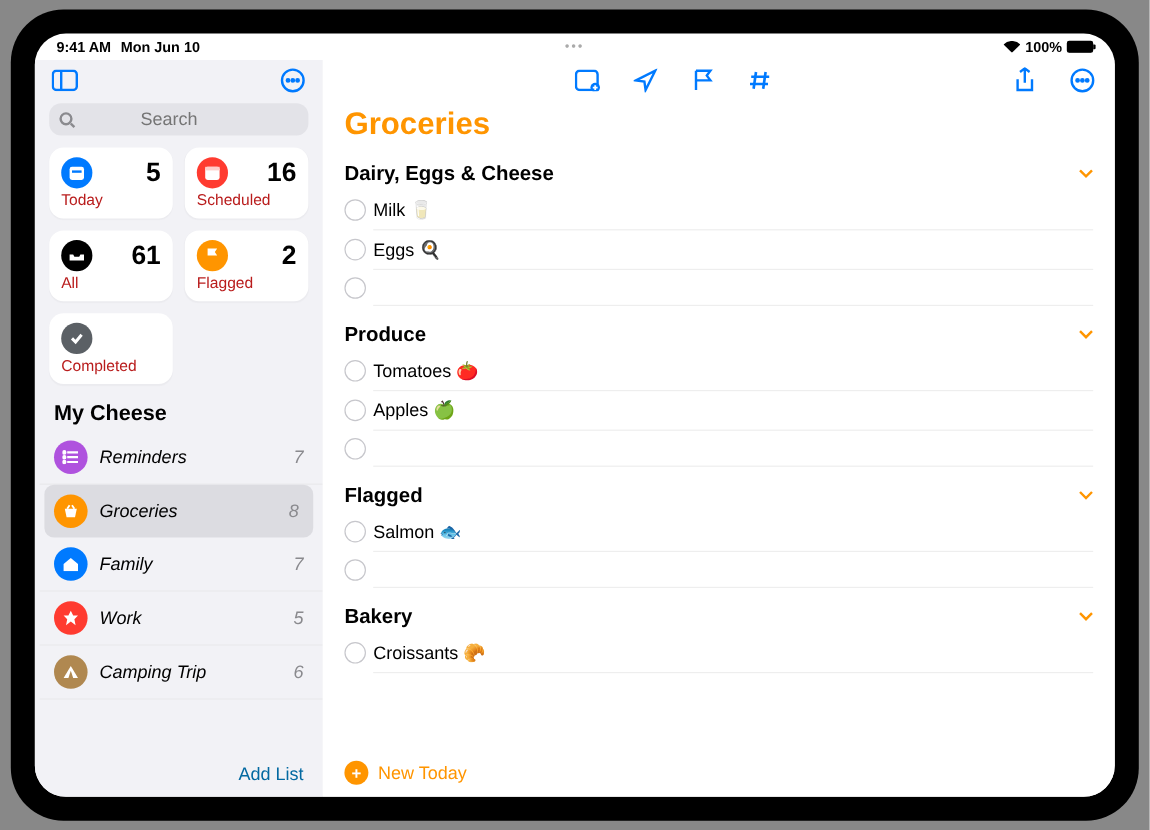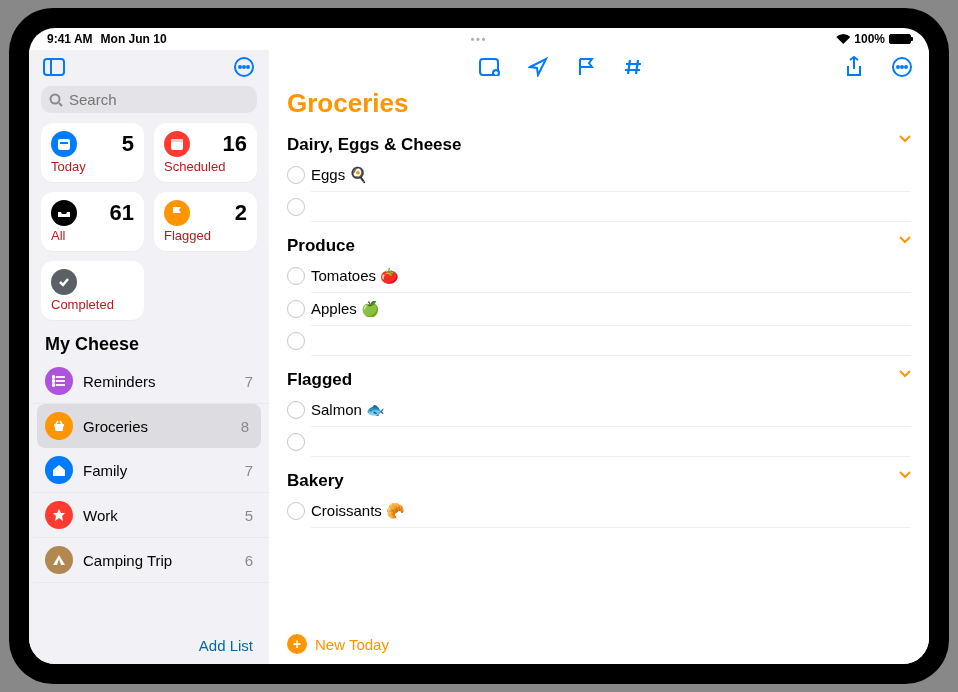--- a/index.html
+++ b/index.html
@@ -116,20 +116,21 @@
     padding: 5px 8px;
     gap: 6px;
   }
   .search input {
     border: none;
     background: transparent;
     outline: none;
     flex: 1;
     font-size: 15px;
     color: #333;
+    margin-left: 48px;
   }
   .search .mag { color: #8a8a8e; font-size: 14px; }
   .search .mic { color: #8a8a8e; font-size: 14px; }
   .cards {
     display: grid;
     grid-template-columns: 1fr 1fr;
     gap: 10px;
     padding: 0 12px;
   }
   .card {
@@ -175,20 +176,21 @@
     overflow: hidden;
   }
   .list-row {
     display: flex;
     align-items: center;
     padding: 8px 16px 8px 12px;
     gap: 10px;
     cursor: pointer;
     border-bottom: 1px solid #e9e9ec;
     margin-left: 4px;
+    font-style: italic;
   }
   .list-row.selected {
     background: #dcdce1;
     border-radius: 8px;
     margin: 0 8px;
     border-bottom: none;
     padding-left: 8px;
     padding-right: 12px;
   }
   .list-badge {
@@ -249,21 +251,21 @@
     flex: 1;
     overflow-y: auto;
     padding: 0 18px;
   }
   .section {
     margin-bottom: 8px;
   }
   .section-row {
     display: flex;
     justify-content: space-between;
-    align-items: flex-start;
+    align-items: center;
     padding: 6px 0 4px;
   }
   .section-title {
     font-size: 17px;
     font-weight: 700;
   }
   .chev {
     color: #ff9500;
     font-size: 14px;
     cursor: pointer;
@@ -548,20 +550,23 @@
         <div class="section">
               <div class="section-row">
                 <div class="section-title">Dairy, Eggs &amp; Cheese</div>
                 <div class="chev">
                   <svg width="12" height="8" viewBox="0 0 12 8" fill="none" stroke="#ff9500" stroke-width="2">
                     <polyline points="1,1 6,6 11,1"></polyline>
                   </svg>
                 </div>
               </div>
               <div class="item-row">
+                <span class="item-text">Milk 🥛</span>
+              </div>
+              <div class="item-row">
                 <span class="item-text">Eggs 🍳</span>
               </div>
               <div class="item-row empty-hole"></div>
             </div>
             <div class="section">
               <div class="section-row">
                 <div class="section-title">Produce</div>
                 <div class="chev">
                   <svg width="12" height="8" viewBox="0 0 12 8" fill="none" stroke="#ff9500" stroke-width="2">
                     <polyline points="1,1 6,6 11,1"></polyline>

